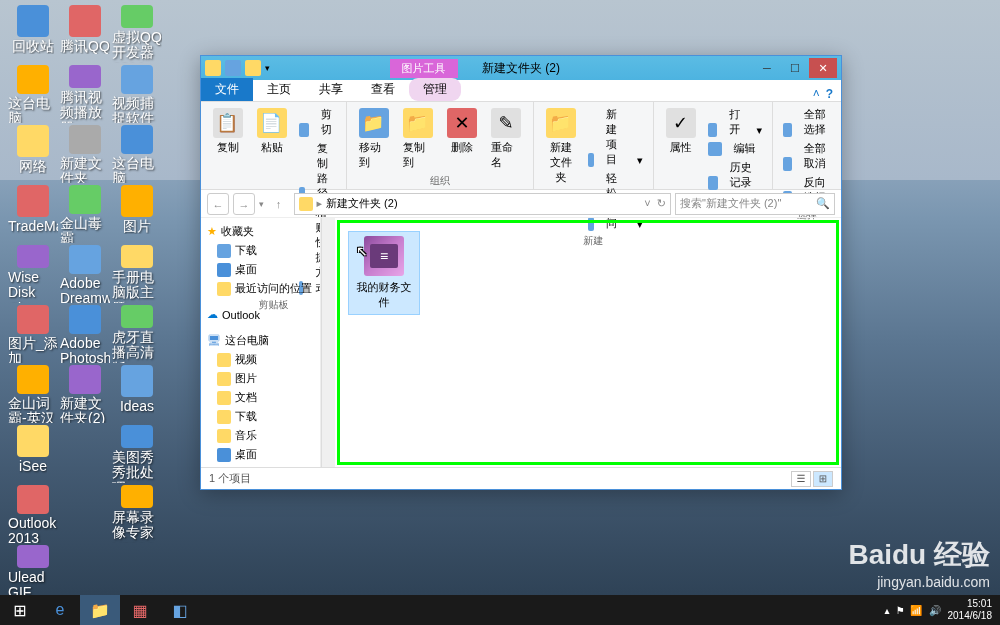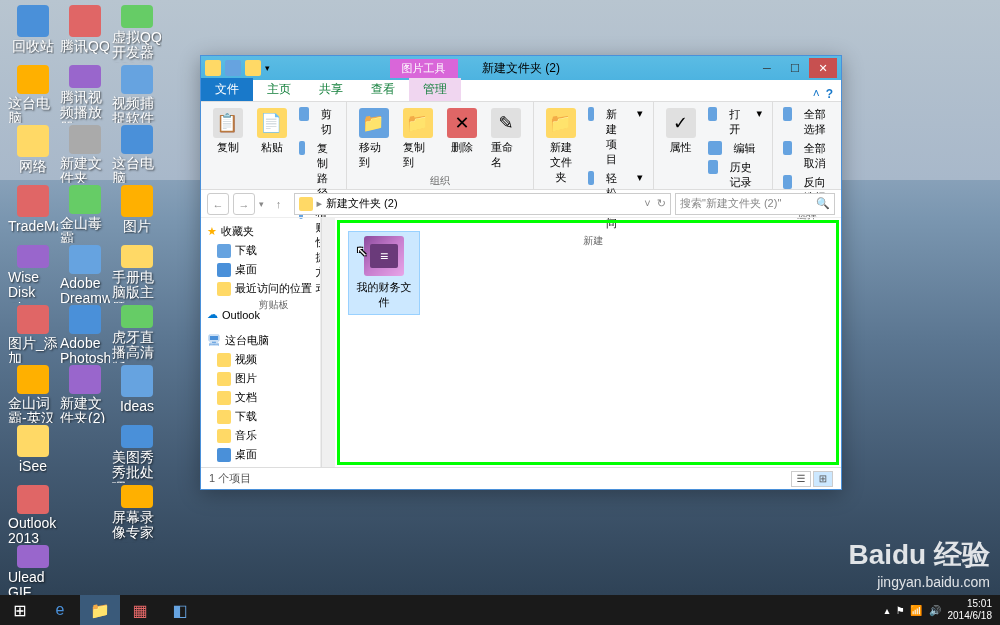--- a/index.html
+++ b/index.html
@@ -29,33 +29,33 @@
 .titlebar-left { display: flex; gap: 4px; align-items: center; }
 .qat-icon { width: 16px; height: 16px; background: #ffd966; border-radius: 2px; }
 .contextual-tab { background: #d966d9; color: white; padding: 2px 12px; font-size: 11px; margin-left: 120px; }
 .window-title { position: absolute; left: 50%; transform: translateX(-50%); font-size: 12px; }
 .win-controls { margin-left: auto; display: flex; }
 .win-btn { width: 28px; height: 20px; display: flex; align-items: center; justify-content: center; font-size: 11px; color: #333; }
 .win-btn.close { background: #c75050; color: white; }
 
 
 .ribbon-tabs { height: 22px; background: white; display: flex; align-items: flex-end; border-bottom: 1px solid #ddd; font-size: 12px; }
-.rtab { padding: 3px 14px; color: #15803d; cursor: pointer; }
+.rtab { padding: 3px 14px; color: #000000; cursor: pointer; }
 .rtab.file { background: #1979ca; color: white; }
-.rtab.contextual { background: #f0d6f0; }
+.rtab.contextual { background: #f0d6f0; border-radius: 9px; }
 .ribbon-help { margin-left: auto; padding: 0 8px; display: flex; gap: 6px; align-items: center; color: #1979ca; }
 
 
 .ribbon { height: 88px; background: #f5f6f7; border-bottom: 1px solid #ddd; display: flex; font-size: 11px; }
 .rgroup { border-right: 1px solid #ddd; padding: 4px 8px; display: flex; flex-direction: column; }
 .rgroup-body { flex: 1; display: flex; gap: 6px; align-items: flex-start; }
 .rgroup-label { text-align: center; font-size: 10px; color: #666; padding-top: 2px; }
 .rbtn-big { display: flex; flex-direction: column; align-items: center; gap: 2px; padding: 2px 4px; cursor: pointer; }
 .rbtn-big-icon { width: 30px; height: 30px; background: #ffd966; border-radius: 3px; display: flex; align-items: center; justify-content: center; font-size: 18px; }
-.rbtn-small { display: flex; align-items: flex-start; gap: 12px; font-size: 11px; padding: 1px 2px; cursor: pointer; }
+.rbtn-small { display: flex; align-items: flex-end; gap: 12px; font-size: 11px; padding: 1px 2px; cursor: pointer; }
 .rbtn-small-icon { width: 14px; height: 14px; background: #66a3e0; border-radius: 2px; }
 .rcol { display: flex; flex-direction: column; gap: 2px; }
 
 
 .addr-row { height: 28px; display: flex; align-items: center; gap: 4px; padding: 0 6px; border-bottom: 1px solid #eee; font-size: 11px; }
 .nav-btn { width: 22px; height: 22px; border: 1px solid #ccc; border-radius: 3px; display: flex; align-items: center; justify-content: center; color: #888; cursor: pointer; }
 .addr-bar { flex: 1; height: 22px; border: 1px solid #ccc; display: flex; align-items: center; padding: 0 4px; gap: 4px; background: white; }
 .addr-folder-icon { width: 14px; height: 14px; background: #ffd966; border-radius: 2px; }
 .search-box { width: 160px; height: 22px; border: 1px solid #ccc; display: flex; align-items: center; padding: 0 4px; color: #888; background: white; justify-content: space-between; }
 

